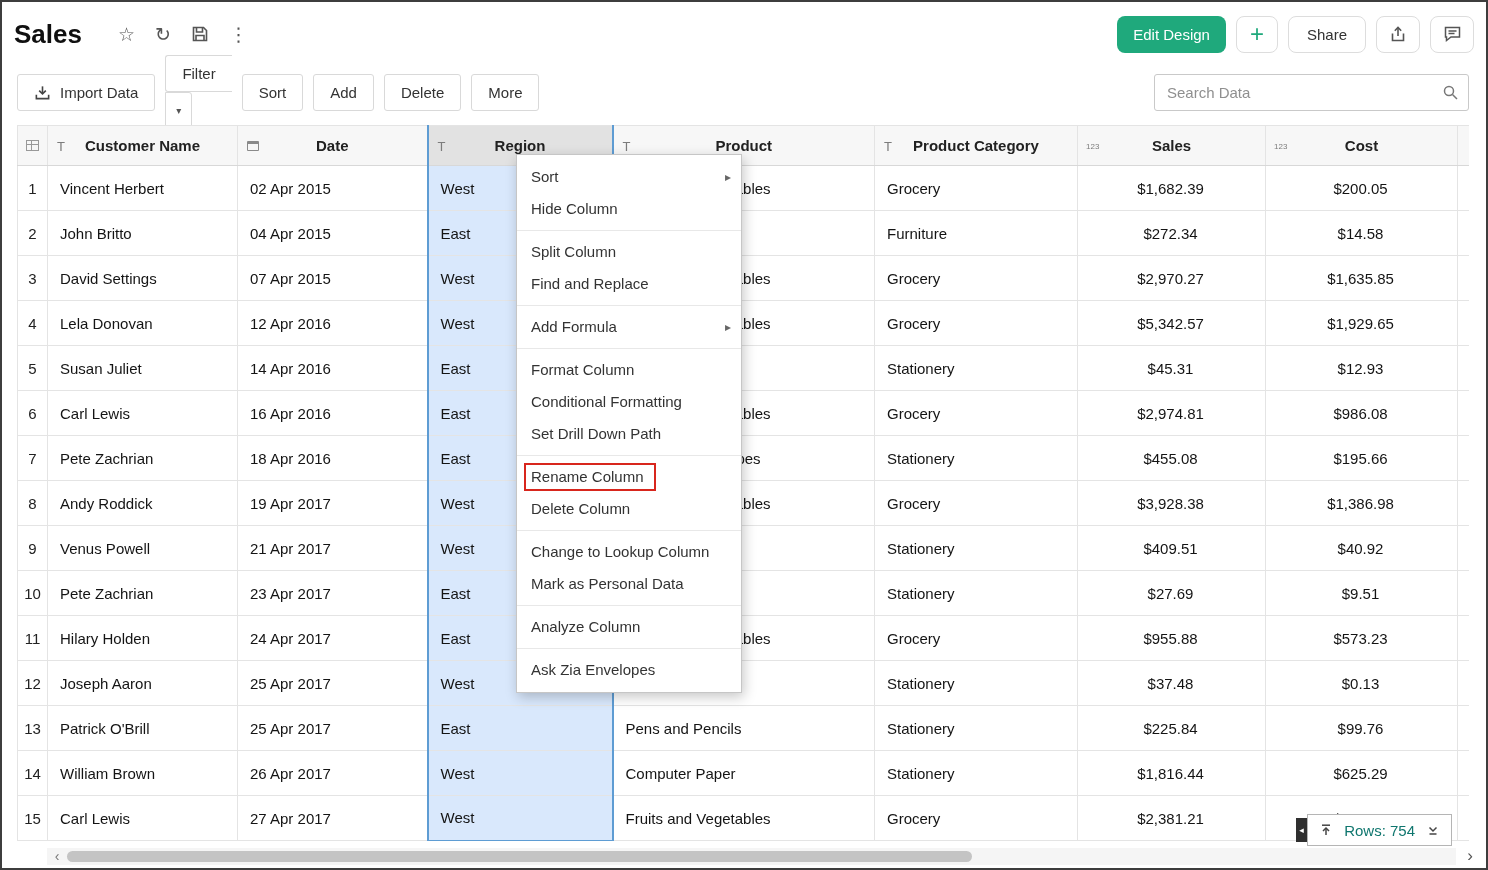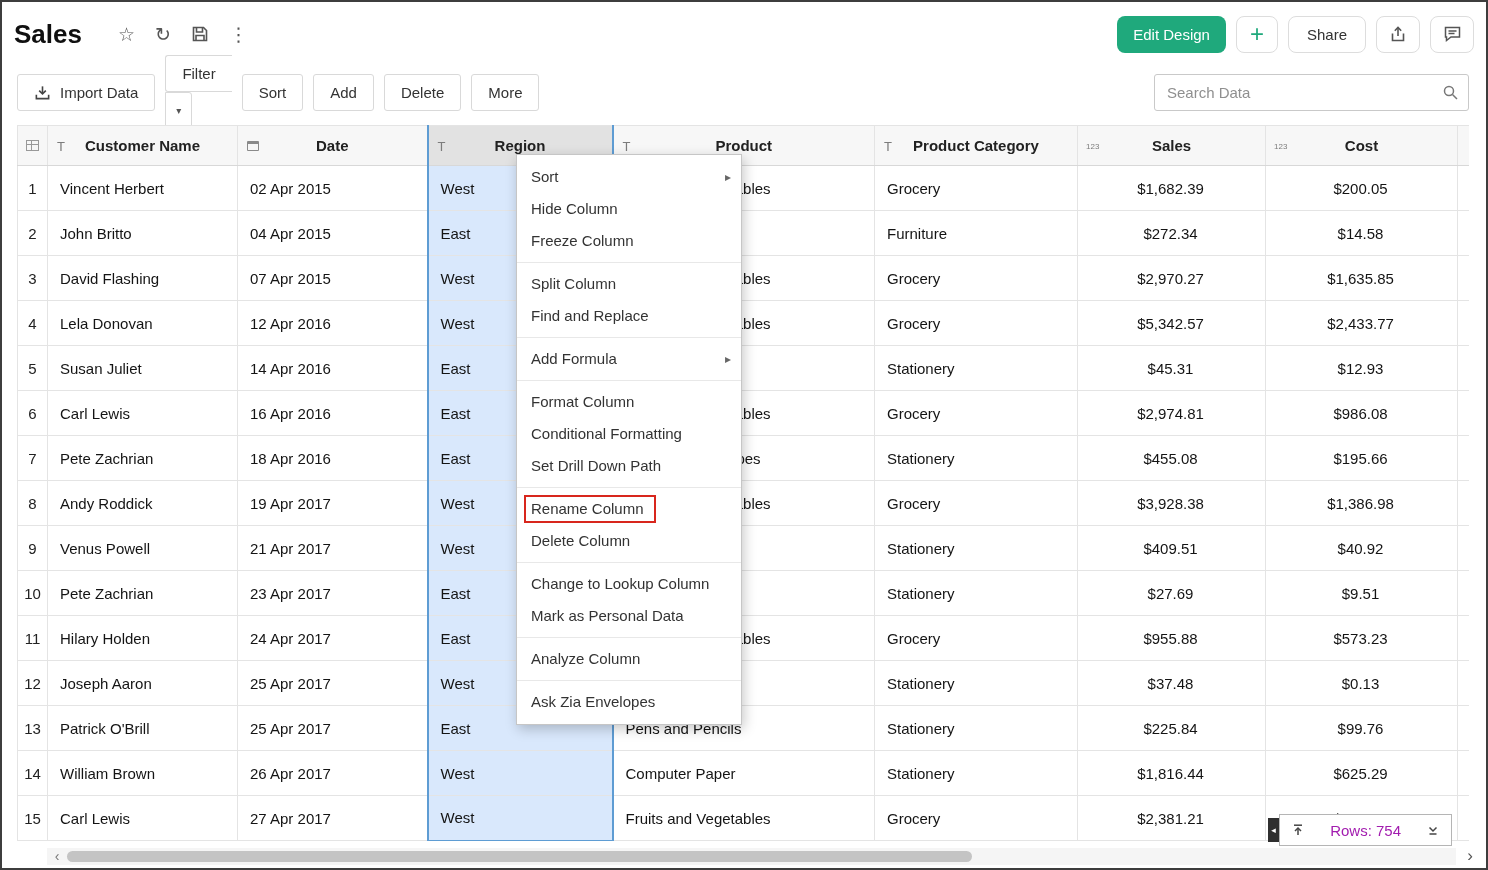--- a/index.html
+++ b/index.html
@@ -87,22 +87,22 @@
               font-size:14px; color:#777; line-height:16px; cursor:pointer; }
   .hs-left { left:2px; }
   .hs-right { right:-22px; font-size:17px; color:#555; }
   .hs-thumb { position:absolute; left:20px; top:3px; width:905px; height:11px;
               background:#c4c4c4; border-radius:6px; cursor:pointer; }
 
   
   .rows-widget { position:absolute; right:34px; bottom:22px; display:flex; align-items:center; z-index:6; }
   .collapse-tab { width:11px; height:24px; background:#2f2f2f; color:#fff; font-size:9px;
                   display:flex; align-items:center; justify-content:center; cursor:pointer; }
-  .rows-box { display:flex; align-items:center; gap:25px; background:#fff;
-              border:1px solid #b5b5b5; height:32px; padding:0 11px; font-size:15px; color:#a21caf; }
+  .rows-box { display:flex; align-items:center; gap:11px; background:#fff;
+              border:1px solid #b5b5b5; height:32px; padding:0 11px; font-size:15px; color:#0f766e; }
   .rows-box .ricon { display:inline-flex; align-items:center; cursor:pointer; }
 </style>
 </head>
 <body>
 
 <div class="app">
 
   <div class="titlebar">
     <span class="title">Sales</span>
     <span class="tb-icon">☆</span>
@@ -228,38 +228,38 @@
             <td>04 Apr 2015</td>
             <td class="sel">East</td>
             <td></td>
             <td>Furniture</td>
             <td class="money">$272.34</td>
             <td class="money">$14.58</td>
             <td class="fillcol"></td>
           </tr>
           <tr>
             <td class="numcell">3</td>
-            <td>David Flashing</td>
+            <td>David Settings</td>
             <td>07 Apr 2015</td>
             <td class="sel">West</td>
             <td>Fruits and Vegetables</td>
             <td>Grocery</td>
             <td class="money">$2,970.27</td>
             <td class="money">$1,635.85</td>
             <td class="fillcol"></td>
           </tr>
           <tr>
             <td class="numcell">4</td>
             <td>Lela Donovan</td>
             <td>12 Apr 2016</td>
             <td class="sel">West</td>
             <td>Fruits and Vegetables</td>
             <td>Grocery</td>
             <td class="money">$5,342.57</td>
-            <td class="money">$2,433.77</td>
+            <td class="money">$1,929.65</td>
             <td class="fillcol"></td>
           </tr>
           <tr>
             <td class="numcell">5</td>
             <td>Susan Juliet</td>
             <td>14 Apr 2016</td>
             <td class="sel">East</td>
             <td></td>
             <td>Stationery</td>
             <td class="money">$45.31</td>
@@ -376,21 +376,20 @@
             <td class="money">$625.29</td>
             <td class="fillcol"></td>
           </tr>
         </tbody>
     </table>
   </div>
 
   <div class="context-menu">
       <div class="menu-item"><span>Sort</span><span class="sub">▸</span></div>
       <div class="menu-item"><span>Hide Column</span></div>
-      <div class="menu-item"><span>Freeze Column</span></div>
       <div class="menu-sep"></div>
       <div class="menu-item"><span>Split Column</span></div>
       <div class="menu-item"><span>Find and Replace</span></div>
       <div class="menu-sep"></div>
       <div class="menu-item"><span>Add Formula</span><span class="sub">▸</span></div>
       <div class="menu-sep"></div>
       <div class="menu-item"><span>Format Column</span></div>
       <div class="menu-item"><span>Conditional Formatting</span></div>
       <div class="menu-item"><span>Set Drill Down Path</span></div>
       <div class="menu-sep"></div>

